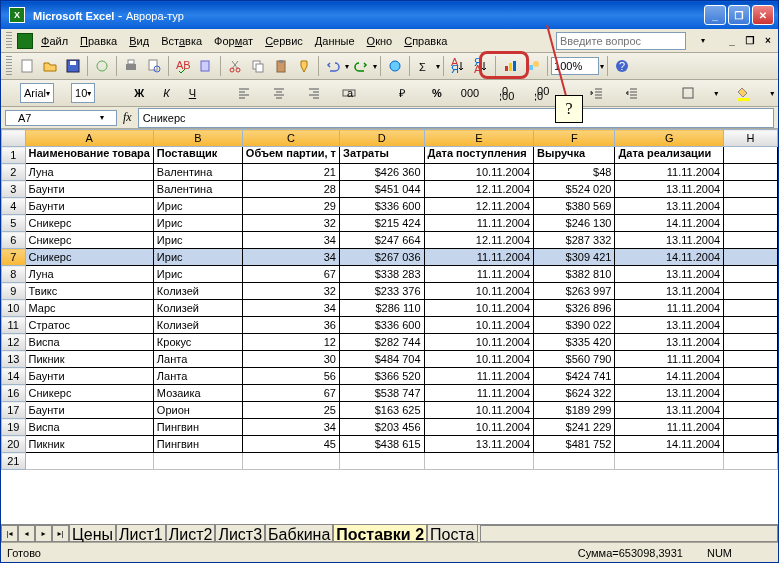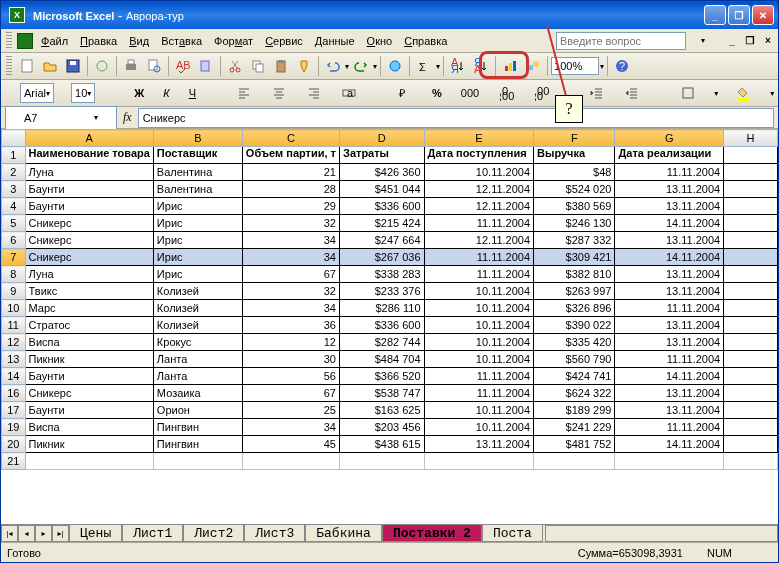--- a/index.html
+++ b/index.html
@@ -28,41 +28,41 @@
 svg{display:block;}
 .sort-callout{position:absolute;border:3px solid #cc3333;border-radius:8px;width:50px;height:28px;top:-2px;left:478px;pointer-events:none;z-index:10;}
 .callout-line{position:absolute;width:2px;height:80px;background:#cc3333;top:25px;left:546px;z-index:10;transform:rotate(-15deg);transform-origin:top;}
 .question-bubble{position:absolute;top:95px;left:555px;width:28px;height:28px;background:#ffffe1;border:1px solid #000;display:flex;align-items:center;justify-content:center;font-size:16px;font-family:'Times New Roman',serif;z-index:15;}
 .zoom-box{width:48px;height:18px;border:1px solid #7f9db9;background:#fff;padding:0 2px;display:flex;align-items:center;}
 .fmt-toolbar{height:27px;background:linear-gradient(to bottom,#f4f2e8,#e2dfce);border-bottom:1px solid #aca899;display:flex;align-items:center;padding:0 2px;gap:17px;}
 .font-select{width:100px;height:20px;border:1px solid #7f9db9;background:#fff;padding:0 3px;display:flex;align-items:center;justify-content:space-between;}
 .size-select{width:40px;height:20px;border:1px solid #7f9db9;background:#fff;padding:0 3px;display:flex;align-items:center;justify-content:space-between;}
 .dd-arrow{font-size:8px;color:#000;}
 .namebox-row{height:22px;background:#ece9d8;display:flex;align-items:center;border-bottom:1px solid #aca899;}
-.namebox{width:112px;height:24px;border:1px solid #7f9db9;background:#fff;padding:0 18px;display:flex;align-items:center;justify-content:space-between;margin-left:4px;}
+.namebox{width:112px;height:16px;border:1px solid #7f9db9;background:#fff;padding:0 12px;display:flex;align-items:center;justify-content:space-between;margin-left:4px;}
 .fx-label{margin:0 6px;font-style:italic;font-family:'Times New Roman';font-size:12px;}
 .formula-bar{flex:1;height:20px;border:1px solid #7f9db9;background:#fff;padding:0 4px;display:flex;align-items:center;margin-right:4px;}
 .grid-area{flex:1;overflow:hidden;background:#fff;position:relative;display:flex;flex-direction:column;}
 .grid-scroll{flex:1;overflow:hidden;}
 table.sheet{border-collapse:collapse;width:100%;}
 table.sheet th{background:linear-gradient(to bottom,#fafafa,#dcdcdc);border:1px solid #9eb6ce;font-weight:normal;font-size:11px;text-align:center;height:17px;}
 table.sheet th.corner{width:25px;background:linear-gradient(to bottom,#fafafa,#dcdcdc);}
 table.sheet th.rowh{width:25px;text-align:center;font-size:11px;}
 table.sheet th.sel-col,table.sheet th.sel-row{background:linear-gradient(to bottom,#fad27a,#f8b735);}
 table.sheet td{border:1px solid #c0c0c0;padding:0 3px;height:17px;font-size:11px;white-space:nowrap;overflow:hidden;}
 table.sheet tr.hdr-row td{font-weight:bold;vertical-align:top;border-color:#000;}
 table.sheet tr.data-row td{border-color:#000;}
 table.sheet td.num{text-align:right;}
 table.sheet tr.sel-row td{background:#c4d5ec;}
 .col-A{width:113px;}.col-B{width:92px;}.col-C{width:89px;}.col-D{width:89px;}.col-E{width:110px;}.col-F{width:85px;}.col-G{width:110px;}.col-H{width:60px;}
 .tabs-row{height:18px;display:flex;background:#ece9d8;border-top:1px solid #888;}
 .tab-nav{display:flex;}
 .tab-nav-btn{width:17px;height:17px;background:#ece9d8;border:1px solid #888;display:flex;align-items:center;justify-content:center;font-size:8px;cursor:pointer;}
-.sheet-tab{padding:1px 10px;background:#ece9d8;border:1px solid #888;border-top:none;font-size:13px;cursor:pointer;font-family:Liberation Mono, monospace;}
-.sheet-tab.active{background:#be185d;font-weight:bold;}
+.sheet-tab{padding:1px 2px;background:#ece9d8;border:1px solid #888;border-top:none;font-size:16px;cursor:pointer;}
+.sheet-tab.active{background:#fef9c3;font-weight:bold;}
 .hscroll{flex:1;height:17px;background:#ece9d8;border:1px solid #888;margin-left:2px;display:flex;align-items:center;}
 .status-bar{height:20px;background:#ece9d8;border-top:1px solid #aca899;display:flex;align-items:center;padding:0 6px;font-size:11px;}
 .status-bar .sum{margin-left:auto;margin-right:24px;}
 .status-bar .num{margin-right:40px;}
 </style>
 </head>
 <body>
 <div class="window">
 
 <div class="titlebar">

